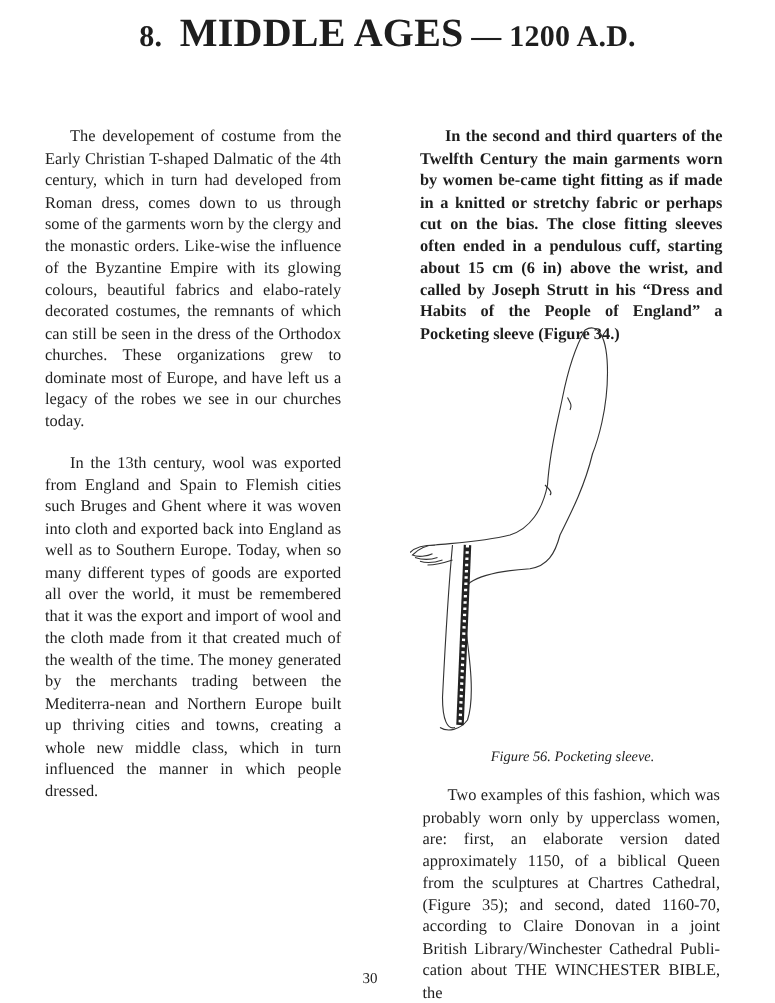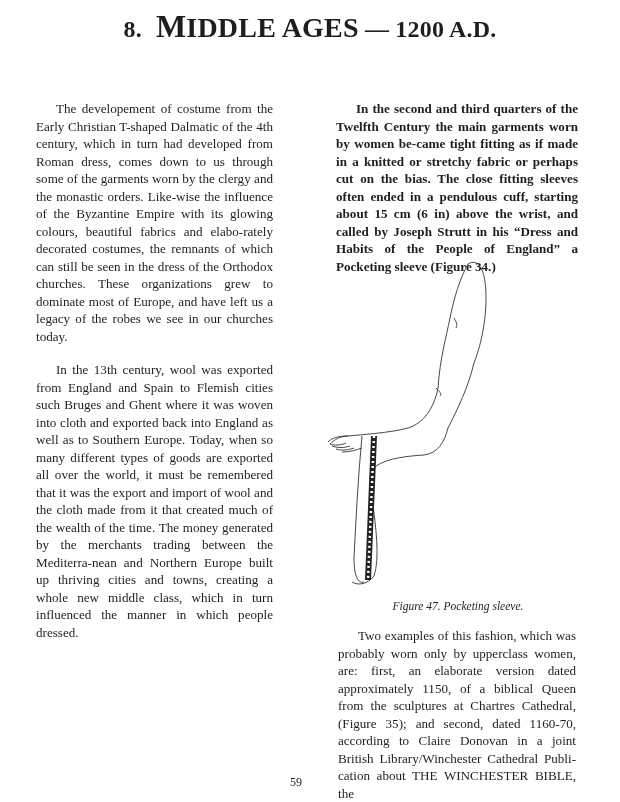--- a/index.html
+++ b/index.html
@@ -6,21 +6,21 @@
   body {
     width: 620px; height: 802px; background: #ffffff; position: relative; overflow: hidden;
     font-family: "Liberation Serif", "DejaVu Serif", serif; color: #1e1e1e;
   }
   .title {
     position: absolute; left: 0; right: 0; top: 8px; text-align: center;
     font-weight: bold; font-size: 24px; letter-spacing: 0.2px; white-space: nowrap;
   }
   .title .num { margin-right: 14px; }
   .title .big { font-size: 32px; font-weight: bold; }
-  .title .sc { font-size: 28px; }
+  .title .sc { font-size: 32px; }
   .col {
     position: absolute; top: 100px; width: 237px;
     font-size: 13.1px; line-height: 17.5px; text-align: justify; hyphens: manual;
   }
   .col p { margin: 0 0 16px 0; text-indent: 20px; }
   .left { left: 36px; }
   .right { left: 336px; width: 242px; font-weight: bold; }
   .figure { position: absolute; left: 328px; top: 258px; width: 180px; height: 330px; }
   .caption {
     position: absolute; left: 336px; width: 244px; top: 600px; text-align: center;
@@ -59,19 +59,19 @@
 
     <path d="M126 60 C128 64 130 66 128 70 M108 130 C112 134 114 136 112 138"></path>
 
     <path d="M34 178 C30 220 28 260 26 300 C26 318 30 326 36 324"></path>
   </g>
 
   <path d="M46 178 L40 322" stroke="#222" stroke-width="6" fill="none"></path>
   <path d="M46 178 L40 322" stroke="#fff" stroke-width="2.5" stroke-dasharray="2 3" fill="none"></path>
 </svg>
 
-<div class="caption">Figure 47.  Pocketing sleeve.</div>
+<div class="caption">Figure 56.  Pocketing sleeve.</div>
 
 <div class="right2">
   <p>Two examples of this fashion, which was probably worn only by upperclass women, are: first, an elaborate version dated approximately 1150,  of a biblical Queen from the sculptures at Chartres Cathedral, (Figure 35);  and second, dated 1160-70,  according to Claire Donovan in a joint British Library/Winchester Cathedral Publi-cation about THE WINCHESTER BIBLE,  the</p>
 </div>
 
-<div class="pagenum">59</div>
+<div class="pagenum">30</div>
 
 </body></html>

